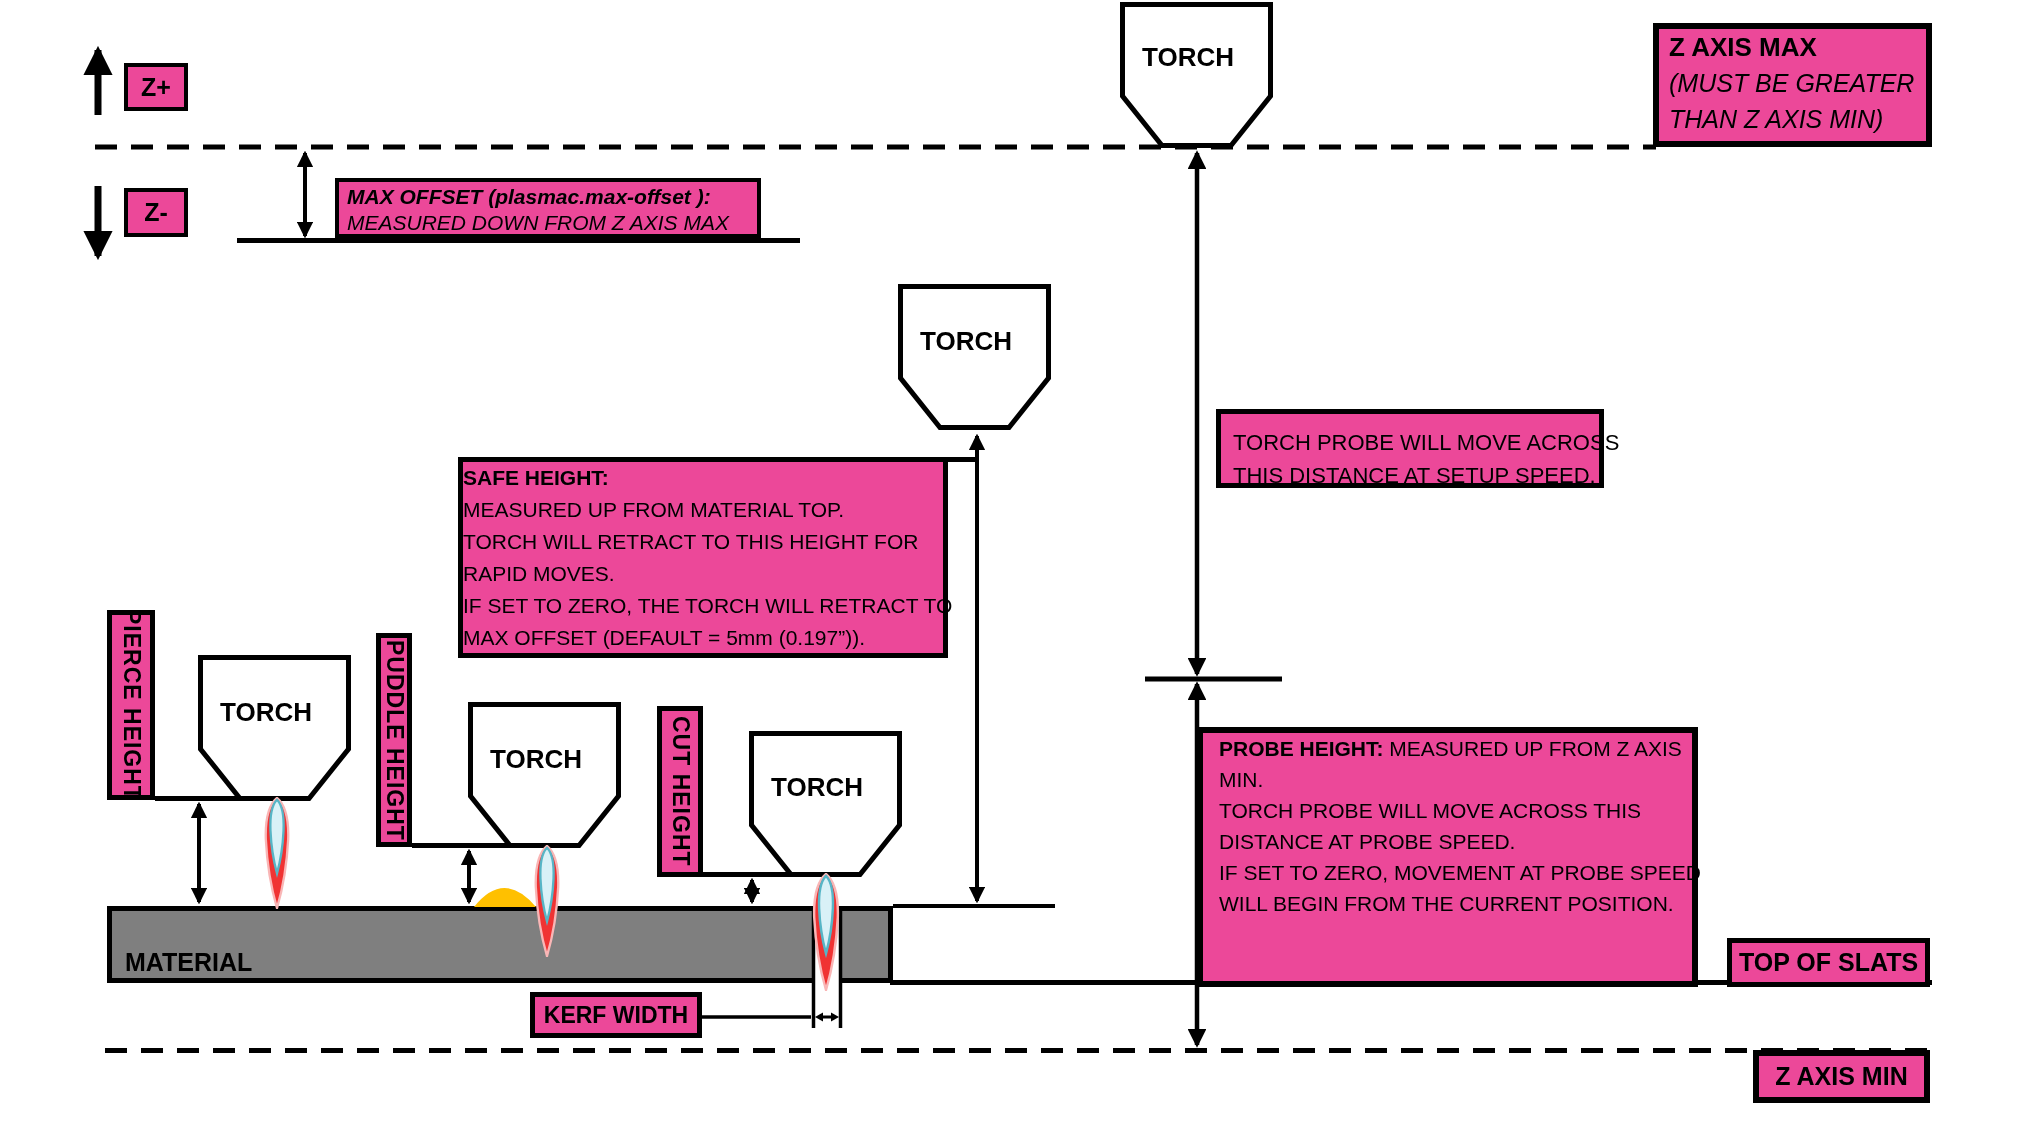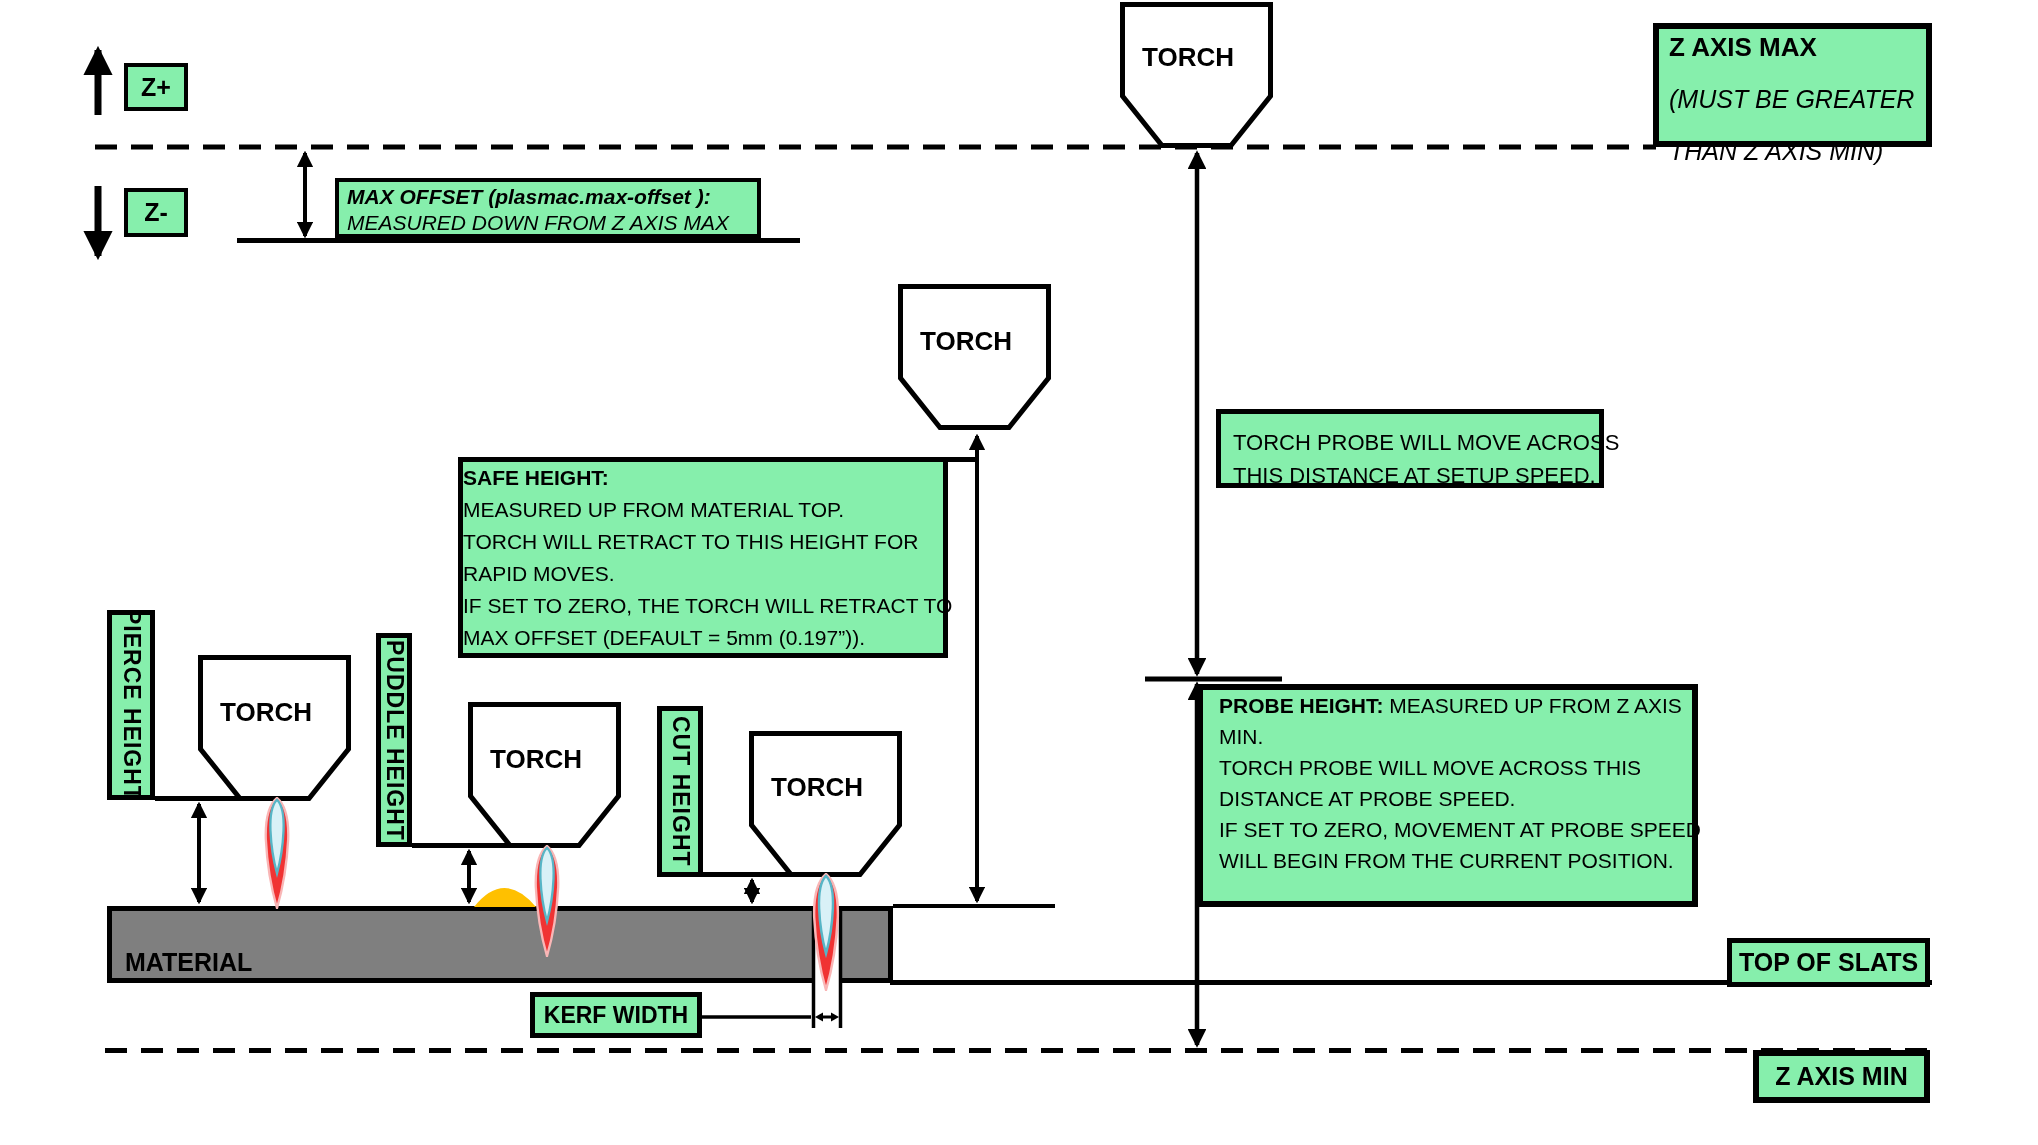--- a/index.html
+++ b/index.html
@@ -1,34 +1,34 @@
 <!DOCTYPE html>
 <html><head>
 <meta charset="utf-8">
 <style>
   html,body{margin:0;padding:0;background:#fff;}
   *{box-sizing:border-box;}
   .canvas{position:relative;width:2038px;height:1145px;background:#fff;
           font-family:"Liberation Sans", sans-serif;color:#000;overflow:hidden;}
   .canvas > svg{position:absolute;left:0;top:0;}
   .abs{position:absolute;}
-  .box{position:absolute;background:#86efac;border:4px solid #000;white-space:nowrap;}
+  .box{position:absolute;background:#ec4899;border:4px solid #000;white-space:nowrap;}
   .b{font-weight:bold;}
-  .i{font-style:italic;margin-top:16px;}
+  .i{font-style:italic;}
   .center{display:flex;align-items:center;justify-content:center;}
   .vert{writing-mode:vertical-rl;font-weight:bold;font-size:23px;letter-spacing:1px;}
 
   #zplus{left:124px;top:63px;width:64px;height:48px;font-size:25px;font-weight:bold;}
   #zminus{left:124px;top:188px;width:64px;height:49px;font-size:25px;font-weight:bold;}
   #maxoffset{left:335px;top:178px;width:426px;height:60px;font-size:21px;line-height:26px;padding:2px 8px;font-style:italic;}
   #zaxismax{left:1653px;top:23px;width:279px;height:124px;border-width:6px;font-size:26px;line-height:36px;padding:0 10px;}
   #zaxismax .i{font-size:25px;}
   #torchprobe{left:1216px;top:409px;width:388px;height:79px;border-width:5px;font-size:22px;line-height:33px;padding:12px 12px;}
   #safeheight{left:458px;top:457px;width:490px;height:201px;border-width:5px;font-size:21px;line-height:32px;padding:0 0;}
-  #probeheight{left:1197px;top:684px;width:501px;height:223px;border-width:6px;font-size:21px;line-height:31px;padding:0 16px;}
+  #probeheight{left:1197px;top:727px;width:501px;height:260px;border-width:6px;font-size:21px;line-height:31px;padding:0 16px;}
   #pierce{left:107px;top:610px;width:48px;height:190px;border-width:5px;}
   #puddle{left:376px;top:633px;width:36px;height:214px;border-width:5px;}
   #cut{left:657px;top:706px;width:46px;height:171px;border-width:5px;}
   #kerf{left:530px;top:992px;width:172px;height:46px;border-width:5px;font-size:23px;font-weight:bold;}
   #topslats{left:1727px;top:938px;width:203px;height:49px;border-width:5px;font-size:25px;font-weight:bold;}
   #zaxismin{left:1753px;top:1050px;width:177px;height:53px;border-width:6px;font-size:25px;font-weight:bold;}
   #matlabel{left:125px;top:948px;font-size:25px;font-weight:bold;}
   .torchlbl{position:absolute;width:136px;text-align:center;font-size:26px;font-weight:bold;}
   #t1{left:1120px;top:42px;}
   #t2{left:898px;top:326px;}

